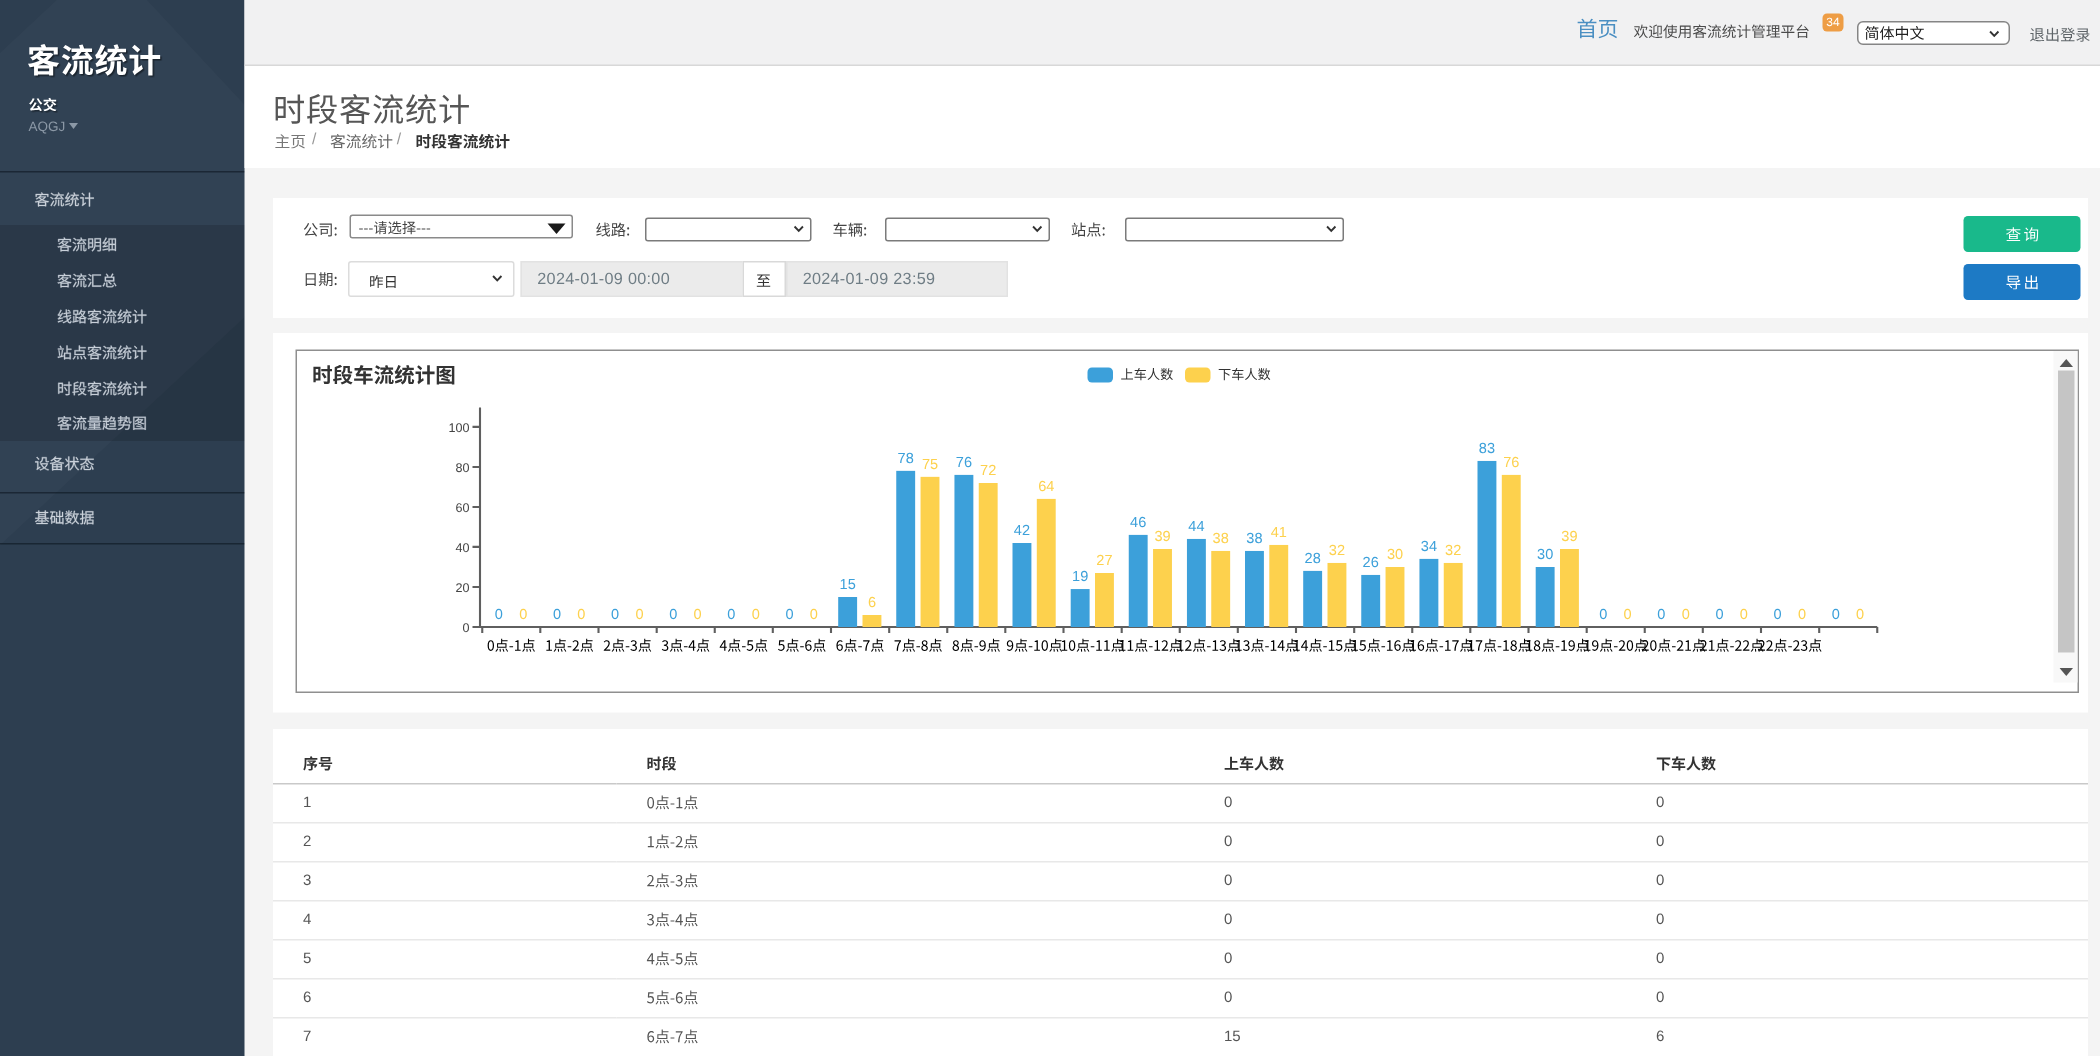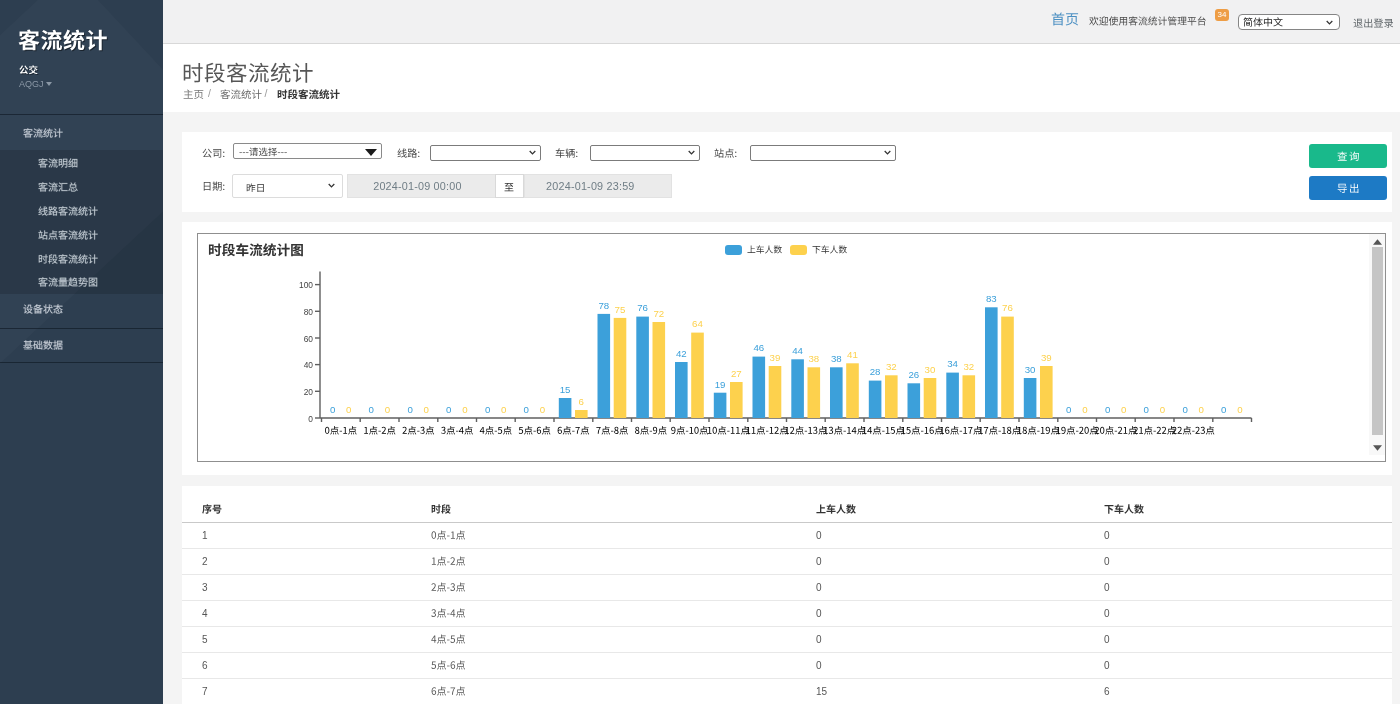--- a/index.html
+++ b/index.html
@@ -374,27 +374,27 @@
     <span style="position:absolute;left:12.5px;top:7.5px;">
       <svg class="zt" style="display:block;width:19.4px;height:9.7px;" viewBox="0 -880 2000 1000" fill="#333333">
         <use href="#q74" x="0"></use>
         <use href="#q72" x="1000"></use>
       </svg>
     </span>
     <svg class="chev" style="right:7px;" viewBox="0 0 10 7">
       <path d="M1 1 L5 5.2 L9 1" stroke="#333" stroke-width="1.8" fill="none"></path>
     </svg>
   </div>
-<div class="abs" style="left:347.2px;top:174.1px;width:174px;height:24px;background:#ebebeb;border:1px solid #e2e2e2;font-size:10.8px;color:#6f7d85;line-height:22px;padding-left:25px;letter-spacing:0.2px;">2024-01-09 00:00</div>
+<div class="abs" style="left:347.2px;top:174.1px;width:174px;height:24px;background:#ebebeb;border:1px solid #e2e2e2;font-size:10.8px;color:#6f7d85;line-height:22px;padding-left:10px;letter-spacing:0.2px;">2024-01-09 00:00</div>
 <div class="abs" style="left:494.8px;top:174.1px;width:29.3px;height:24px;background:#fff;border:1px solid #d9d9d9;">
     <svg class="zt" style="display:block;width:10.0px;height:10.0px;margin:6.5px auto 0;" viewBox="0 -880 1000 1000" fill="#333333">
       <use href="#q75" x="0"></use>
     </svg>
   </div>
-<div class="abs" style="left:524.1px;top:174.1px;width:148px;height:24px;background:#ebebeb;border:1px solid #e2e2e2;font-size:10.8px;color:#6f7d85;line-height:22px;padding-left:21px;letter-spacing:0.2px;">2024-01-09 23:59</div>
+<div class="abs" style="left:524.1px;top:174.1px;width:148px;height:24px;background:#ebebeb;border:1px solid #e2e2e2;font-size:10.8px;color:#6f7d85;line-height:22px;padding-left:10px;letter-spacing:0.2px;">2024-01-09 23:59</div>
 <div class="btn" style="left:1309px;top:144px;background:#19b98b;">
     <svg class="zt" style="display:block;width:22.5px;height:10.5px;margin:6.5px auto 0;" viewBox="0 -880 2143 1000" fill="#ffffff">
       <use href="#q76" x="0"></use>
       <use href="#q77" x="1143"></use>
     </svg>
   </div>
 <div class="btn" style="left:1309px;top:176.4px;background:#1d7ac5;">
     <svg class="zt" style="display:block;width:22.5px;height:10.5px;margin:6.5px auto 0;" viewBox="0 -880 2143 1000" fill="#ffffff">
       <use href="#q78" x="0"></use>
       <use href="#q58" x="1143"></use>

